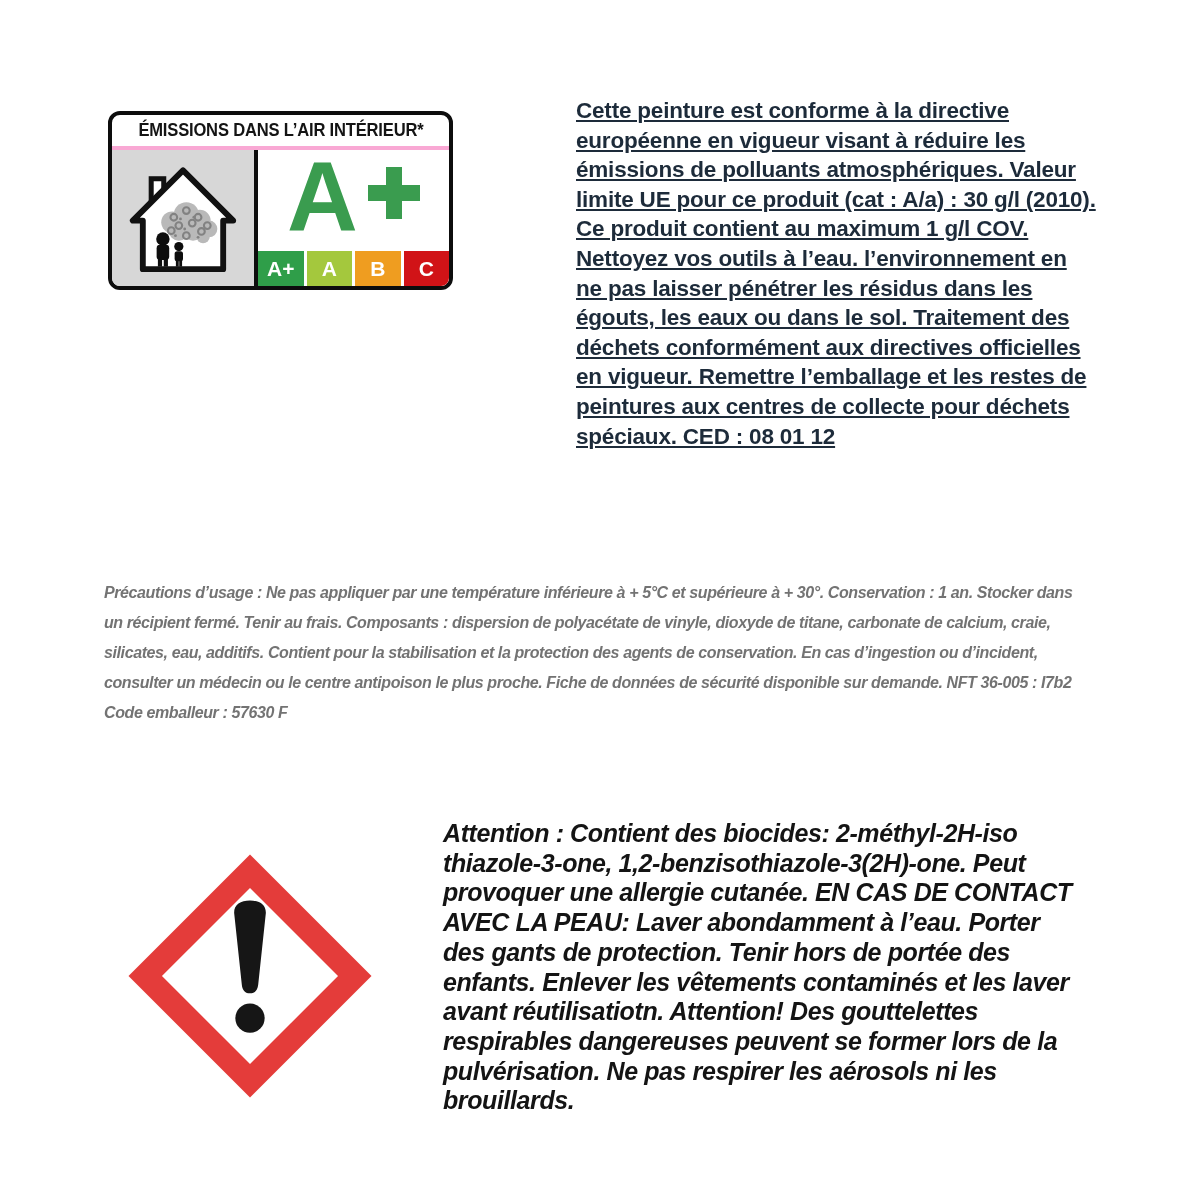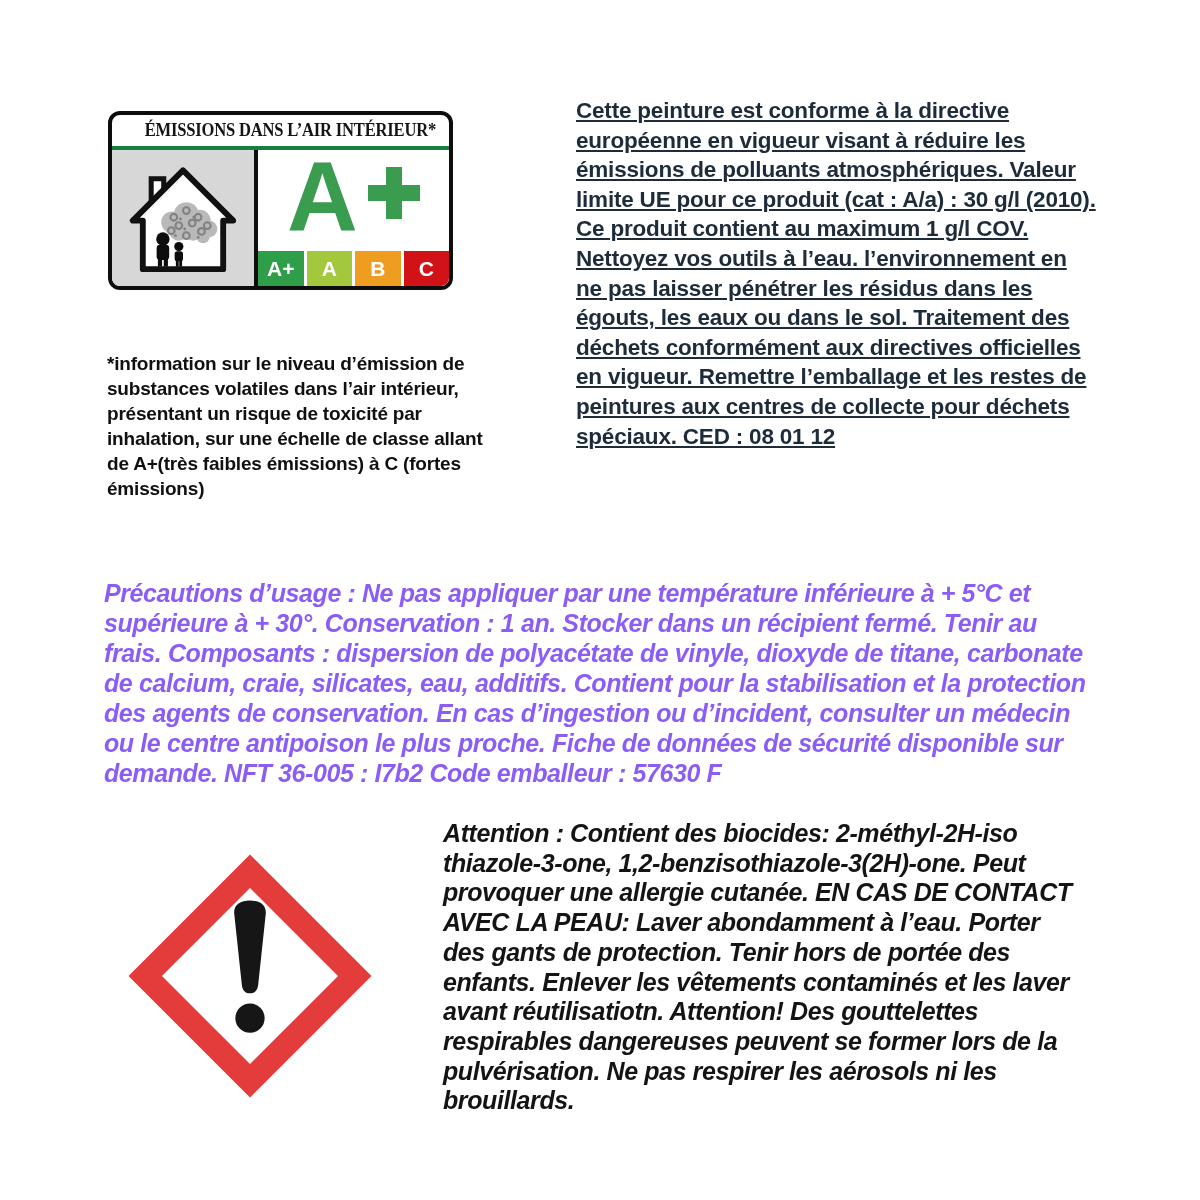--- a/index.html
+++ b/index.html
@@ -22,29 +22,28 @@
     border: 4px solid #0d0d0d;
     border-radius: 12px;
     background: #ffffff;
     overflow: hidden;
     display: flex;
     flex-direction: column;
   }
   .air-label-title {
     height: 31px;
     flex: 0 0 31px;
-    border-bottom: 4px solid #15803d;
-    display: flex;
-    align-items: center;
-    justify-content: flex-end;
+    border-bottom: 4px solid #f9a8d4;
+    display: flex;
+    align-items: center;
+    justify-content: center;
     font-weight: 700;
     font-size: 18px;
     white-space: nowrap;
     letter-spacing: -0.2px;
-    font-family: Liberation Serif, serif;
   }
   .air-label-title span { display: inline-block; transform: scaleX(0.92); transform-origin: center; }
   .air-body { flex: 1; display: flex; min-height: 0; }
   .air-house-cell {
     width: 146px;
     flex: 0 0 146px;
     box-sizing: border-box;
     background: #d7d7d7;
     border-right: 4px solid #0d0d0d;
     display: flex;
@@ -99,26 +98,26 @@
     font-weight: 700;
     line-height: 29.6px;
     letter-spacing: -0.2px;
     color: #1d2b3a;
     text-decoration: underline;
   }
   .precautions {
     position: absolute;
     left: 104px; top: 578px;
     width: 990px;
-    font-size: 25px;
+    font-size: 16px;
     font-style: italic;
     font-weight: 700;
     line-height: 30px;
     letter-spacing: -0.4px;
-    color: #8b5cf6;
+    color: #737373;
   }
   .warning-text {
     position: absolute;
     left: 443px; top: 819px;
     width: 640px;
     font-size: 25px;
     font-style: italic;
     font-weight: 700;
     line-height: 29.7px;
     letter-spacing: -0.4px;
@@ -197,21 +196,20 @@
         <div class="air-scale-row">
           <div class="scale-cell" style="background-color: rgb(47, 158, 73);">A+</div>
           <div class="scale-cell" style="background-color: rgb(164, 200, 61);">A</div>
           <div class="scale-cell" style="background-color: rgb(239, 157, 32);">B</div>
           <div class="scale-cell" style="background-color: rgb(209, 19, 23);">C</div>
         </div>
       </div>
     </div>
   </div>
 
-  <div class="footnote">*information sur le niveau d’émission de substances volatiles dans l’air intérieur, présentant un risque de toxicité par inhalation, sur une échelle de classe allant de A+(très faibles émissions) à C (fortes émissions)</div>
 
   <div class="conformity" style="color: rgb(29, 43, 58);">Cette peinture est conforme à la directive européenne en vigueur visant à réduire les émissions de polluants atmosphériques. Valeur limite UE pour ce produit (cat : A/a) : 30 g/l (2010). Ce produit contient au maximum 1 g/l COV. Nettoyez vos outils à l’eau. l’environnement en ne pas laisser pénétrer les résidus dans les égouts, les eaux ou dans le sol. Traitement des déchets conformément aux directives officielles en vigueur. Remettre l’emballage et les restes de peintures aux centres de collecte pour déchets spéciaux. CED : 08 01 12</div>
 
   <div class="precautions">Précautions d’usage : Ne pas appliquer par une température inférieure à + 5°C et supérieure à + 30°. Conservation : 1 an. Stocker dans un récipient fermé. Tenir au frais. Composants : dispersion de polyacétate de vinyle, dioxyde de titane, carbonate de calcium, craie, silicates, eau, additifs. Contient pour la stabilisation et la protection des agents de conservation. En cas d’ingestion ou d’incident, consulter un médecin ou le centre antipoison le plus proche. Fiche de données de sécurité disponible sur demande. NFT 36-005 : I7b2 Code emballeur : 57630 F</div>
 
   <svg class="ghs" viewBox="0 0 100 100" aria-hidden="true">
     <path d="M50 1 L99 50 L50 99 L1 50 Z" fill="#e43c3a"></path>
     <path d="M50 14.5 L85.5 50 L50 85.5 L14.5 50 Z" fill="#ffffff"></path>
     <path d="M43.6 24.5 C43.6 21.2 46.2 19.6 50 19.6 C53.8 19.6 56.4 21.2 56.4 24.5 L53.3 53.5 C53.1 55.8 51.8 57 50 57 C48.2 57 46.9 55.8 46.7 53.5 Z" fill="#161616"></path>
     <circle cx="50" cy="67" r="5.9" fill="#161616"></circle>

